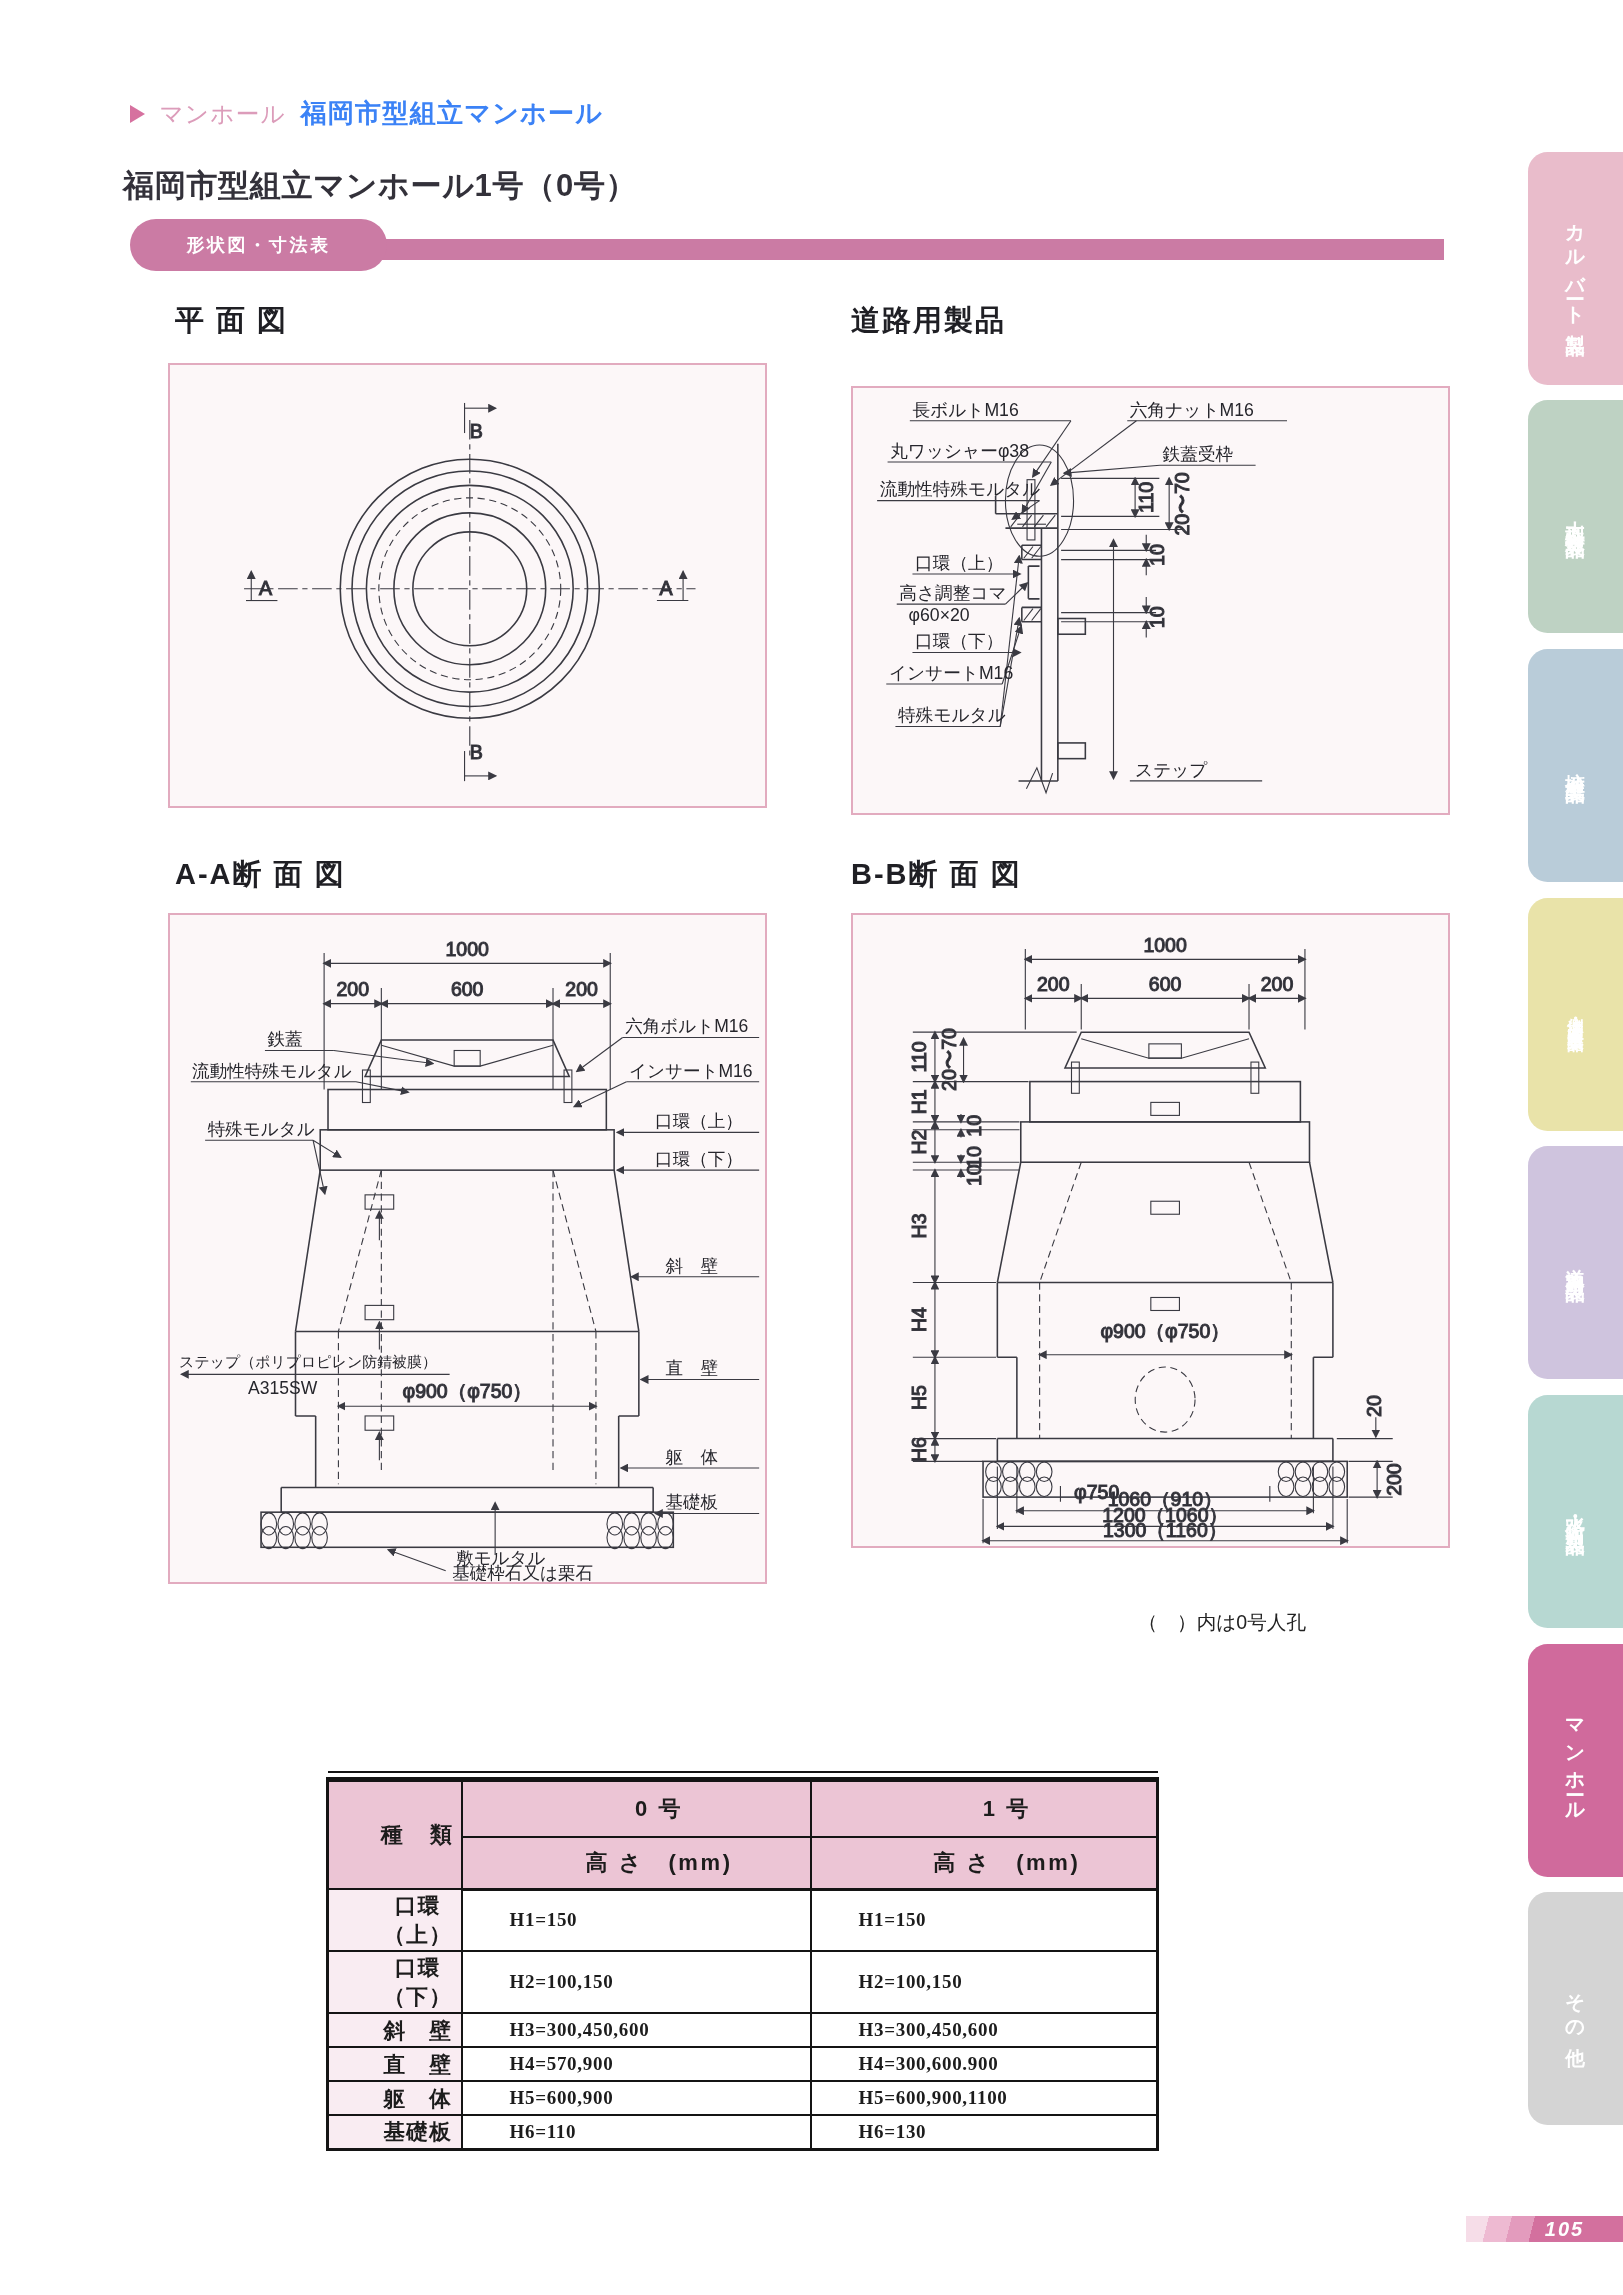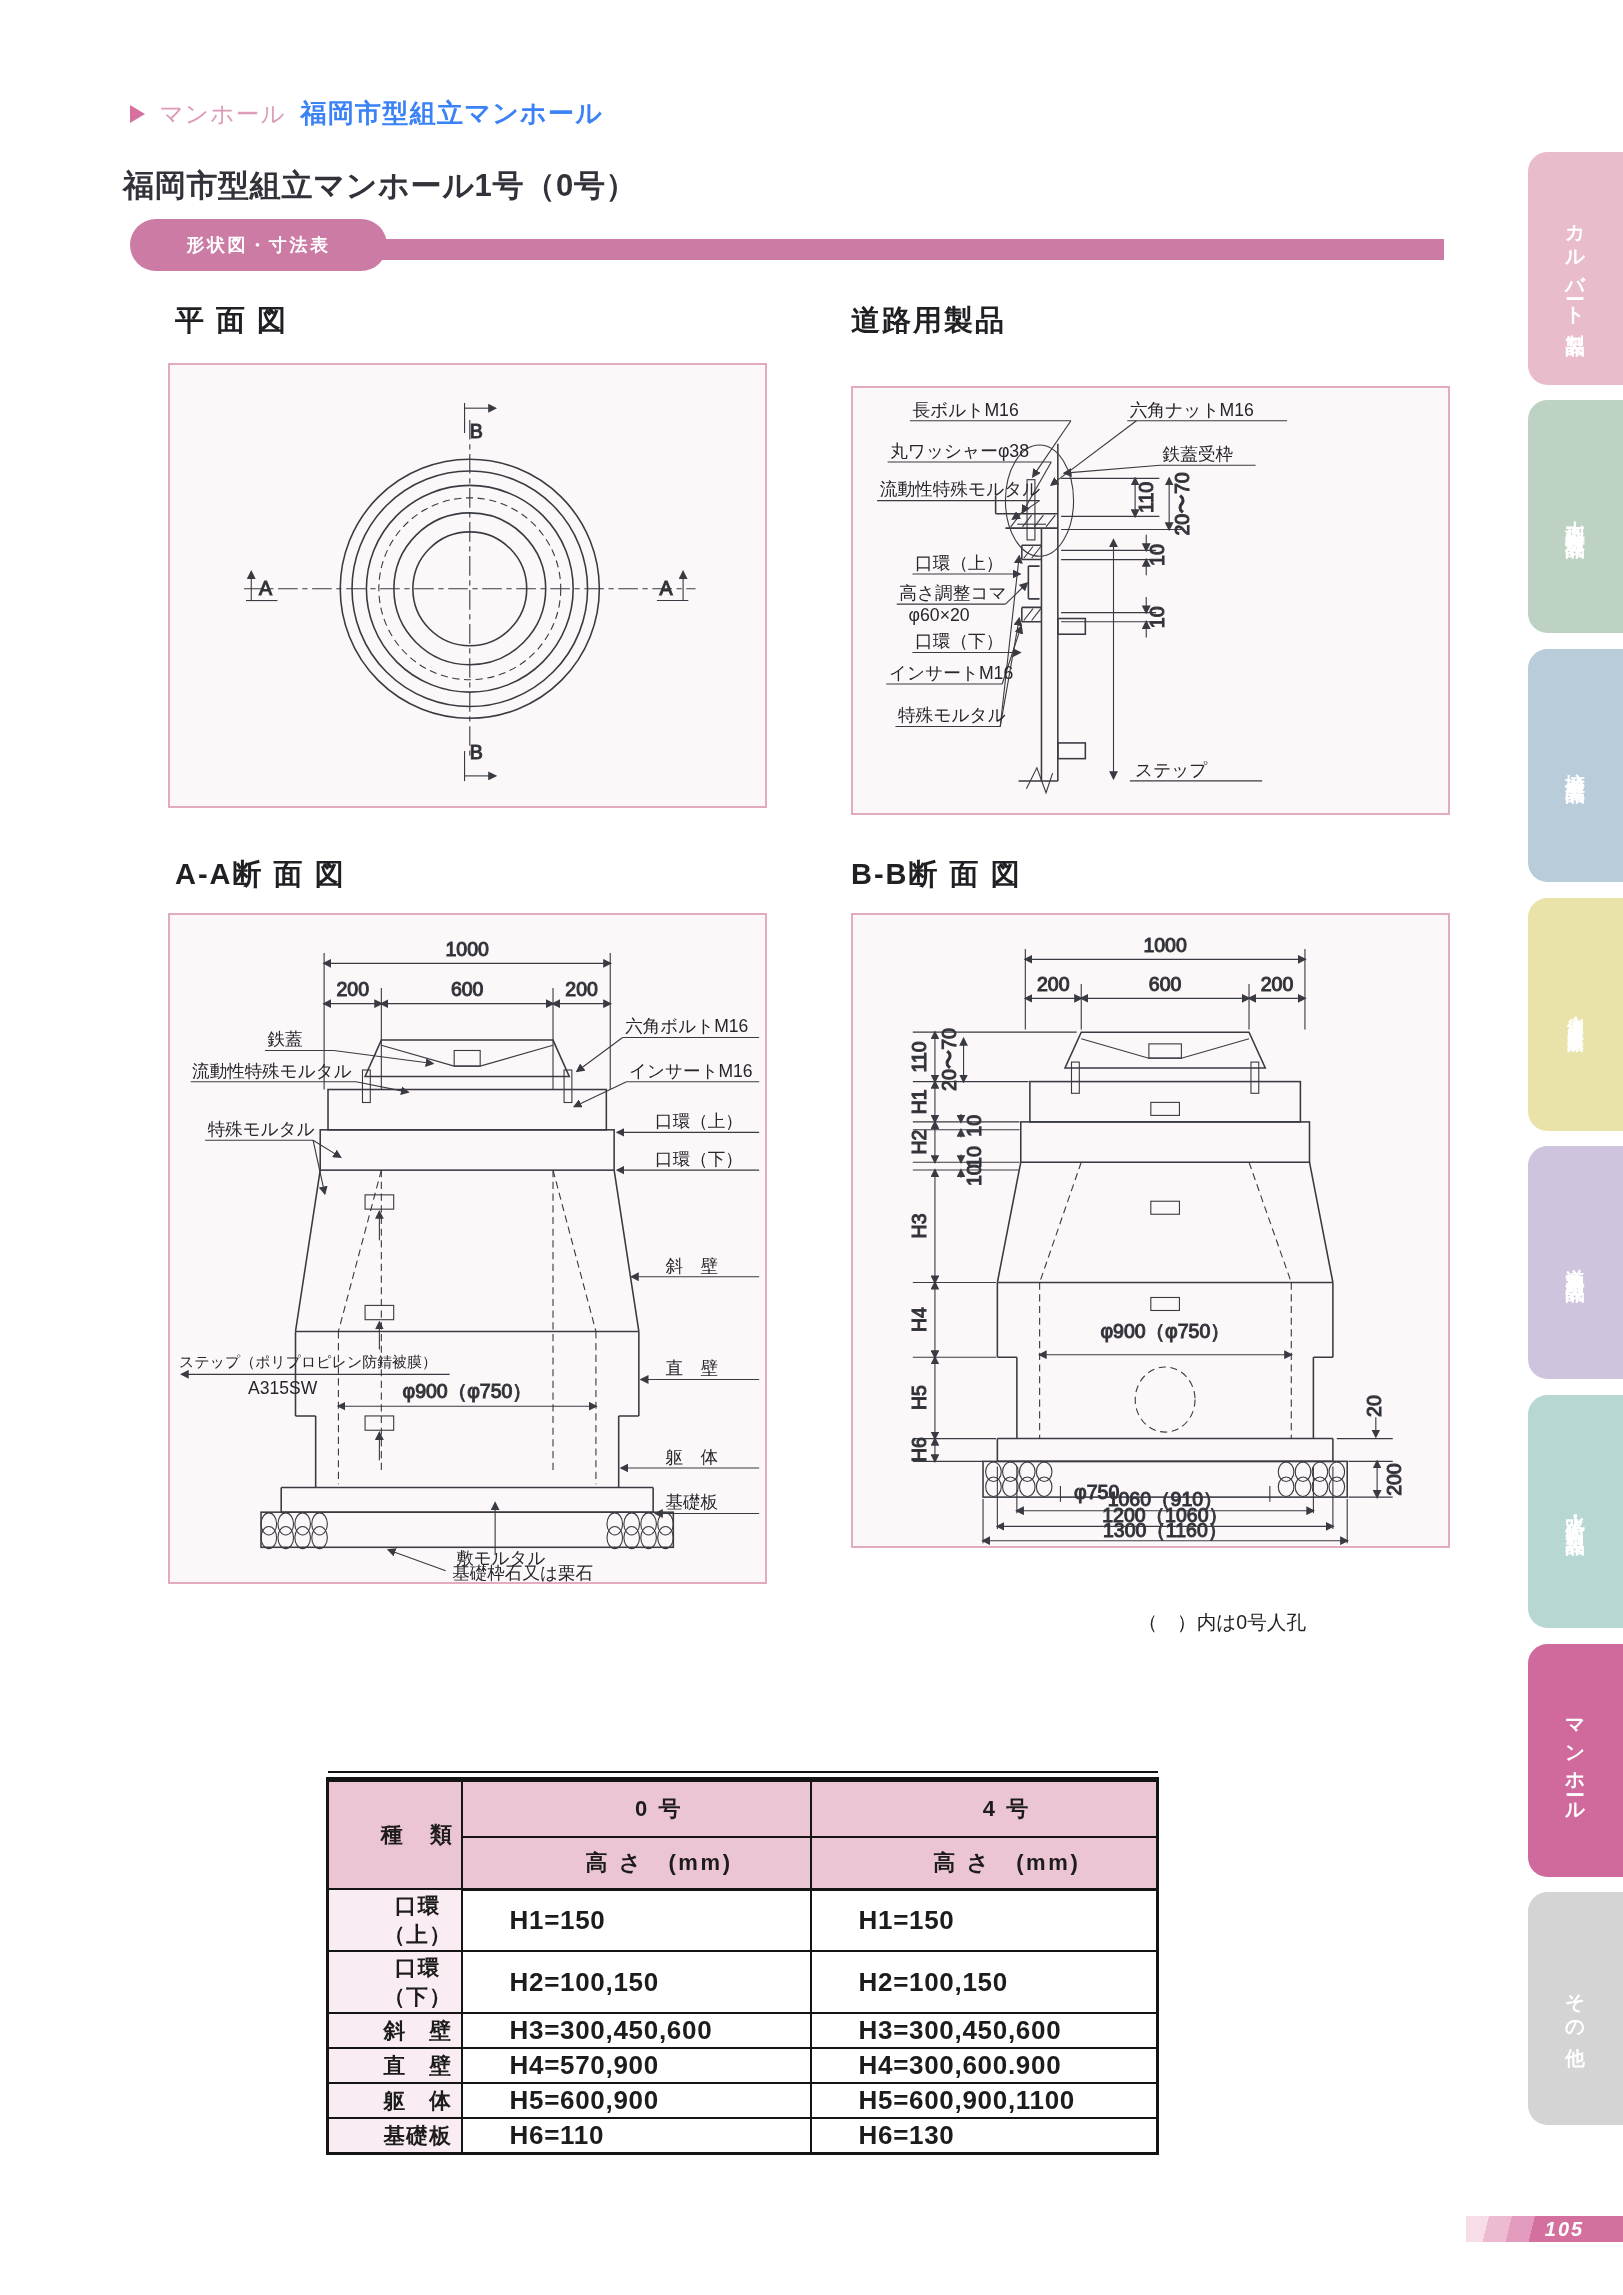--- a/index.html
+++ b/index.html
@@ -32,21 +32,21 @@
     display:flex;align-items:center;justify-content:center;}
   .side-tab span{writing-mode:vertical-rl;color:#fff;font-weight:bold;font-size:19.6px;letter-spacing:3.9px;}
   .side-tab.small span{font-size:16.4px;letter-spacing:2px;}
   
   .dim-table{border-collapse:collapse;table-layout:fixed;}
   .dim-table::before{content:'';position:absolute;left:0;right:0;top:-7.2px;height:2px;background:#141414;}
   .dim-table th,.dim-table td{border:2px solid #141414;box-sizing:border-box;padding-left:47px;}
   .dim-table{border:3.3px solid #141414;}
   .h-cell{background:#ecc5d5;font-size:22px;font-weight:bold;text-align:center;letter-spacing:2.6px;color:#1c1c1c;}
   .k-cell{background:#f9ecf2;font-size:21.6px;font-weight:bold;text-align:center;letter-spacing:1.3px;color:#1c1c1c;}
-  .v-cell{background:#fff;font-size:26px;font-weight:bold;text-align:left;padding-left:17px;color:#1c1c1c;letter-spacing:0.7px;}
+  .v-cell{background:#fff;font-size:19px;font-weight:bold;text-align:left;padding-left:17px;color:#1c1c1c;letter-spacing:0.7px;font-family:Liberation Serif, serif;}
   .hd-sep{border-bottom:3.9px solid #141414 !important;}
   
   .foot-bar{background:linear-gradient(104deg,#f6dde8 0 14%,#eebad2 14% 28%,#e39bbd 28% 42%,#d3709e 42% 100%);
     display:flex;align-items:center;justify-content:center;}
   .foot-bar span{color:#fff;font-weight:bold;font-size:20px;letter-spacing:2px;padding-left:39px;font-style:italic;}
 </style>
 </head>
 <body>
 
 <div class="abs" style="left:130px;top:96px;display:flex;align-items:center;gap:14.4px;">
@@ -413,21 +413,21 @@
 <table class="dim-table" style="width:831px;position:relative;">
   <colgroup>
         <col style="width:134px">
         <col style="width:349px">
         <col style="width:347px">
       </colgroup>
   <tbody>
         <tr style="height:56px;">
     <td class="h-cell" rowspan="2">種　類</td>
     <td class="h-cell">0 号</td>
-    <td class="h-cell">4 号</td>
+    <td class="h-cell">1 号</td>
   </tr>
   <tr style="height:52px;">
     <td class="h-cell hd-sep">高 さ　(mm)</td>
     <td class="h-cell hd-sep">高 さ　(mm)</td>
   </tr>
   <tr style="height:34px;">
     <td class="k-cell">口環（上）</td>
     <td class="v-cell">H1=150</td>
     <td class="v-cell">H1=150</td>
   </tr>

